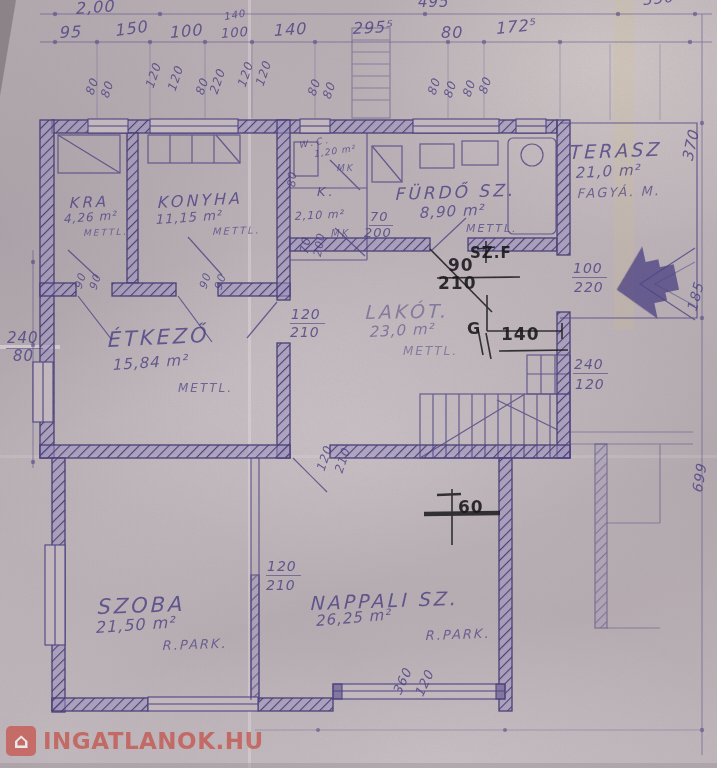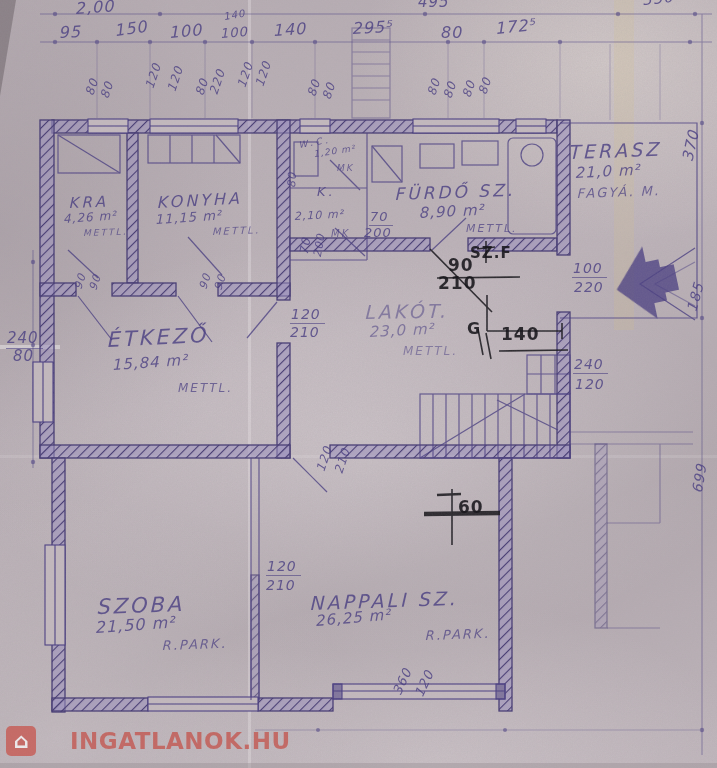--- a/index.html
+++ b/index.html
@@ -28,21 +28,21 @@
   .lbl.u{border-bottom:1.5px solid rgba(74,63,130,.75);padding:0 4px 2px 1px;}
   .watermark{
     position:absolute;left:6px;top:726px;display:flex;align-items:center;gap:7px;
     opacity:.85;
   }
   .wm-icon{
     width:30px;height:30px;border-radius:5px;background:#c84a41;color:#fff;
     display:grid;place-items:center;font-size:21px;font-weight:bold;opacity:.8;
   }
   .wm-text{
-    color:#c4483f;font-size:23px;font-weight:bold;letter-spacing:.5px;opacity:.8;margin-left:27px;
+    color:#c4483f;font-size:23px;font-weight:bold;letter-spacing:.5px;opacity:.8;
   }
 </style>
 </head>
 <body>
 
 <div class="page">
 
 <svg width="717" height="768" viewBox="0 0 717 768">
   <defs>
     <pattern id="hatch" width="7" height="7" patternTransform="rotate(45)" patternUnits="userSpaceOnUse">

